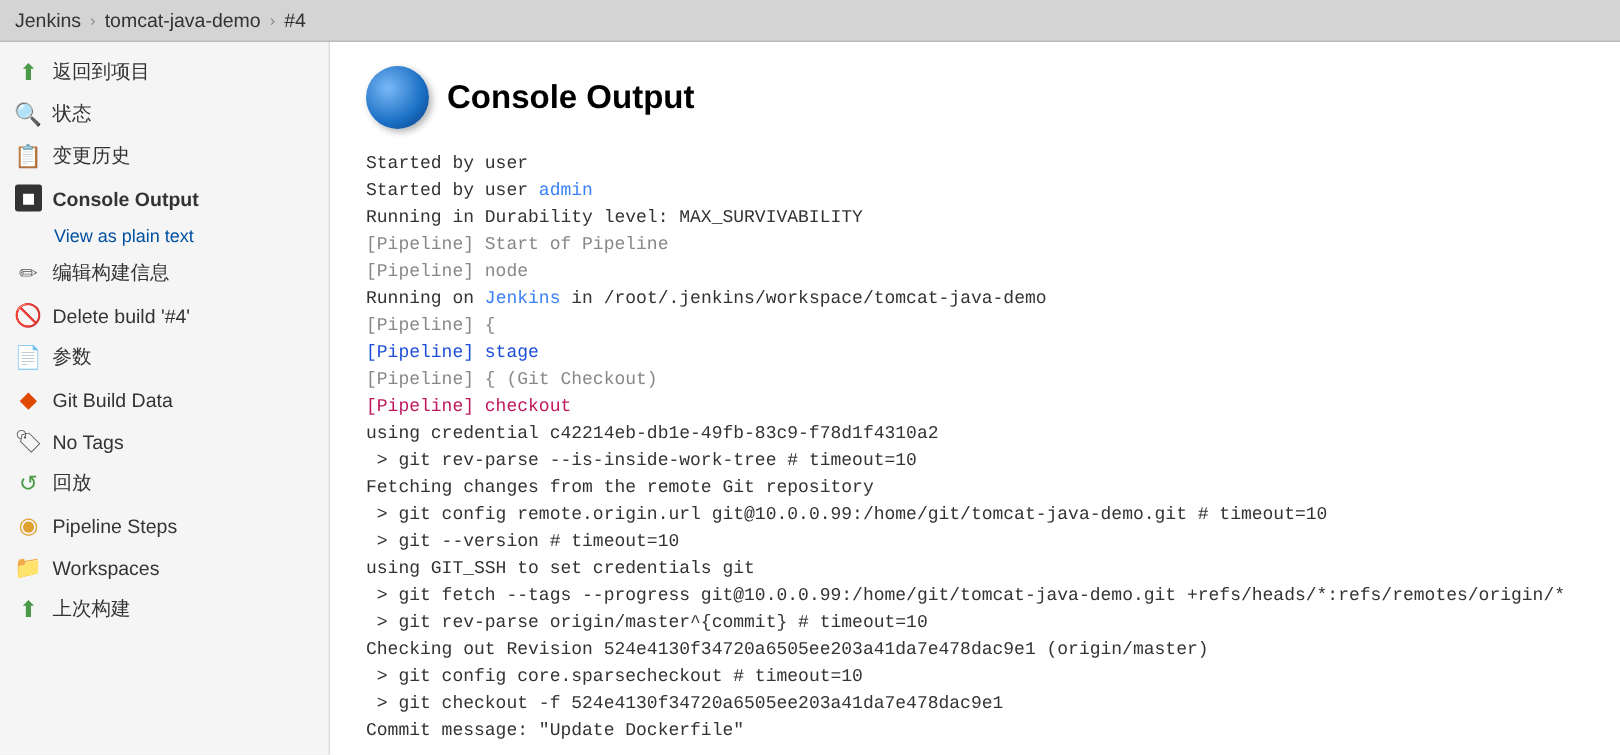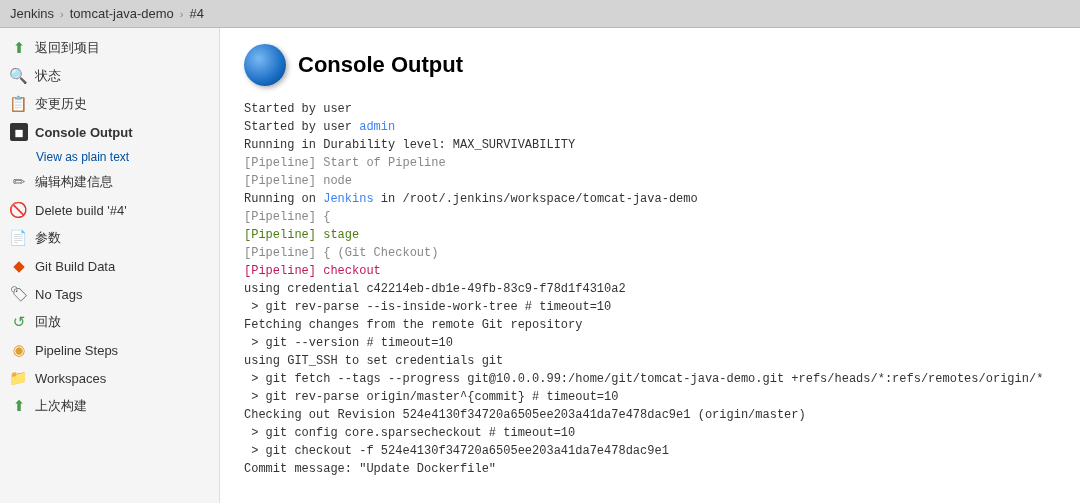--- a/index.html
+++ b/index.html
@@ -178,26 +178,27 @@
       <h1>Console Output</h1>
     </div>
     <div class="console-output" id="console-lines">
     <div class="line">Started by user </div>
         <div class="line">Started by user <a href="#">admin</a></div>
         <div class="line">Running in Durability level: MAX_SURVIVABILITY</div>
         <div class="line"><span style="color:#888;margin-top:43px;">[Pipeline] Start of Pipeline</span></div>
         <div class="line"><span style="color:#888;">[Pipeline] node</span></div>
         <div class="line">Running on <a href="#">Jenkins</a> in /root/.jenkins/workspace/tomcat-java-demo</div>
         <div class="line"><span style="color:#888;">[Pipeline] {</span></div>
-        <div class="line"><span style="color:#4d7c0f;">[Pipeline] stage</span></div>
+        <div class="line"><span style="color:#1d4ed8;">[Pipeline] stage</span></div>
         <div class="line"><span style="color:#888;">[Pipeline] { (Git Checkout)</span></div>
         <div class="line"><span style="color:#be185d;">[Pipeline] checkout</span></div>
         <div class="line">using credential c42214eb-db1e-49fb-83c9-f78d1f4310a2</div>
         <div class="line"> &gt; git rev-parse --is-inside-work-tree # timeout=10</div>
         <div class="line">Fetching changes from the remote Git repository</div>
+        <div class="line"> &gt; git config remote.origin.url git@10.0.0.99:/home/git/tomcat-java-demo.git # timeout=10</div>
         <div class="line"> &gt; git --version # timeout=10</div>
         <div class="line">using GIT_SSH to set credentials git</div>
         <div class="line"> &gt; git fetch --tags --progress git@10.0.0.99:/home/git/tomcat-java-demo.git +refs/heads/*:refs/remotes/origin/*</div>
         <div class="line"> &gt; git rev-parse origin/master^{commit} # timeout=10</div>
         <div class="line">Checking out Revision 524e4130f34720a6505ee203a41da7e478dac9e1 (origin/master)</div>
         <div class="line"> &gt; git config core.sparsecheckout # timeout=10</div>
         <div class="line"> &gt; git checkout -f 524e4130f34720a6505ee203a41da7e478dac9e1</div>
         <div class="line">Commit message: "Update Dockerfile"</div>
       </div>
   </div>

